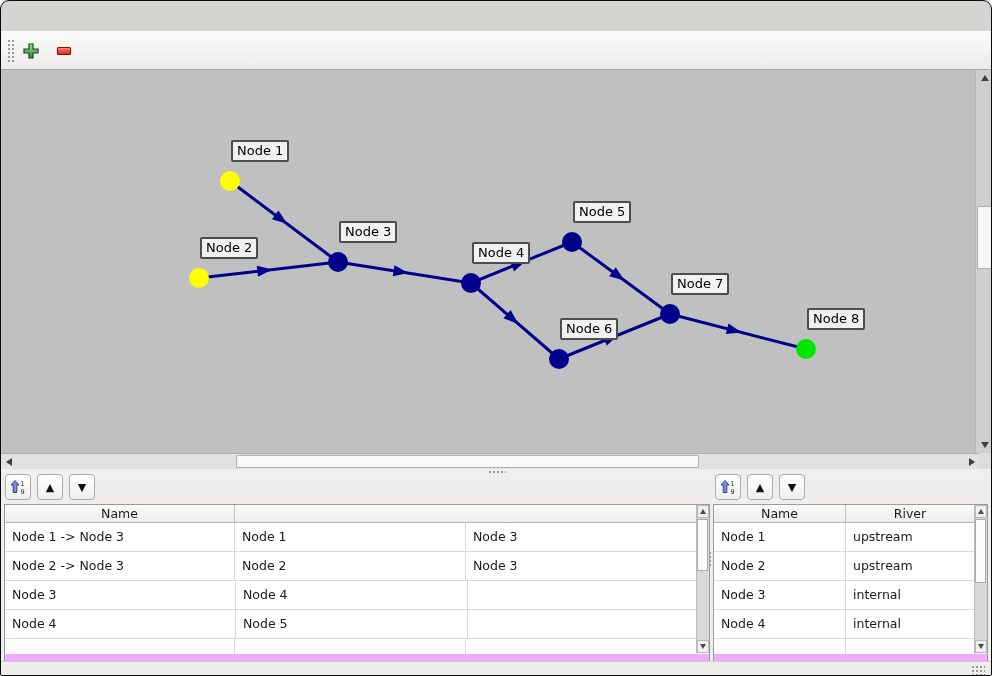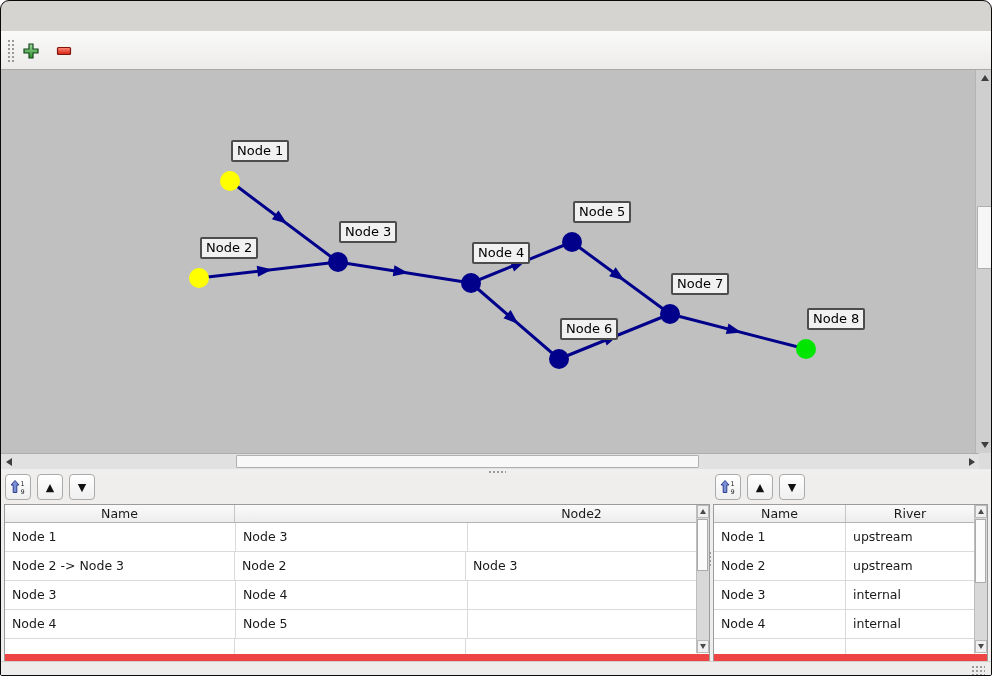--- a/index.html
+++ b/index.html
@@ -42,21 +42,21 @@
   .arr.s-down{border-left:3px solid transparent;border-right:3px solid transparent;border-top:5px solid #4a4a4a;}
   
   .hsplitter{position:absolute;left:0;top:468px;width:100%;height:5px;background:#f0efed;}
   .hsplitter .grip{position:absolute;left:487px;top:1px;width:18px;height:3px;}
   .panel-bg{position:absolute;left:0;top:473px;width:100%;height:187px;background:#efeeec;}
   .vsplit-grip{position:absolute;left:707px;top:550px;width:4px;height:16px;}
   .pbtn{position:absolute;top:473px;width:26px;height:26px;background:linear-gradient(#ffffff,#efefef);
     border:1px solid #ababab;border-radius:4px;display:flex;align-items:center;justify-content:center;
     font-size:11px;color:#111;}
   
-  .gtable{position:absolute;top:503px;height:158px;background:#ef4444;border:1px solid #9b9b9b;}
+  .gtable{position:absolute;top:503px;height:158px;background:#f0abfc;border:1px solid #9b9b9b;}
   .gt-head{display:flex;height:18px;background:linear-gradient(#fafafa,#ededed);border-bottom:1px solid #b3b3b3;}
   .gt-hcell{font-size:12.5px;color:#1a1a1a;text-align:center;line-height:17px;border-right:1px solid #c6c6c6;overflow:hidden;}
   .gt-row{display:flex;height:29px;border-bottom:1px solid #dadada;background:#ffffff;}
   .gt-cell{font-size:12.5px;color:#1a1a1a;line-height:28px;padding-left:7px;border-right:1px solid #d9d9d9;
     overflow:hidden;white-space:nowrap;}
   .gt-partial{display:flex;height:15px;background:#ffffff;}
   .tscroll{position:absolute;right:0;top:0;width:13px;height:148px;background:#d8d8d8;border-left:1px solid #bdbdbd;}
   .tscroll .tsbtn{position:absolute;left:0;width:100%;height:13px;background:#f0f0f0;border:1px solid #b9b9b9;
     display:flex;align-items:center;justify-content:center;}
   .tscroll .tsthumb{position:absolute;left:0px;width:11px;background:#fbfbfb;border:1px solid #ababab;}
@@ -175,24 +175,24 @@
     <span>▲</span>
   </div>
   <div class="pbtn" style="left:778px;">
     <span>▼</span>
   </div>
 
   <div class="gtable" id="branches-table" style="left:3px;width:706px;">
     <div class="gt-head">
         <div class="gt-hcell" style="width: 230px;">Name</div>
         <div class="gt-hcell" style="width: 231px; margin-top: 32px;">Node1</div>
-        <div class="gt-hcell" style="width: 232px;">Node2</div>
       </div>
     <div class="gt-body">
         <div class="gt-row">
+          <div class="gt-cell" style="width: 230px;">Node 1 -&gt; Node 3</div>
           <div class="gt-cell" style="width: 231px;">Node 1</div>
           <div class="gt-cell" style="width: 232px;">Node 3</div>
         </div>
         <div class="gt-row">
           <div class="gt-cell" style="width: 230px;">Node 2 -&gt; Node 3</div>
           <div class="gt-cell" style="width: 231px;">Node 2</div>
           <div class="gt-cell" style="width: 232px;">Node 3</div>
         </div>
         <div class="gt-row">
           <div class="gt-cell" style="width: 231px;">Node 3</div>

